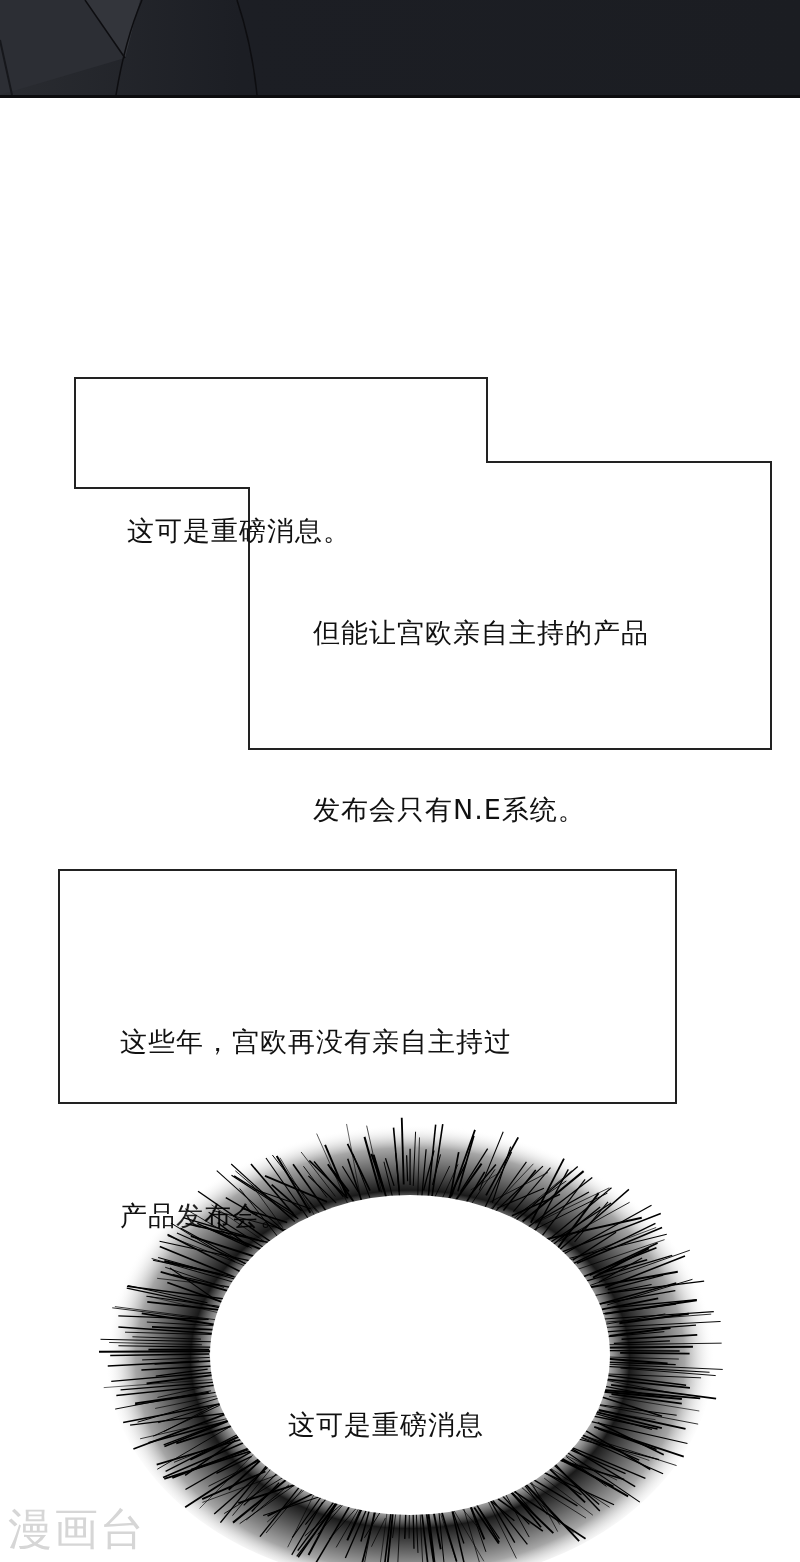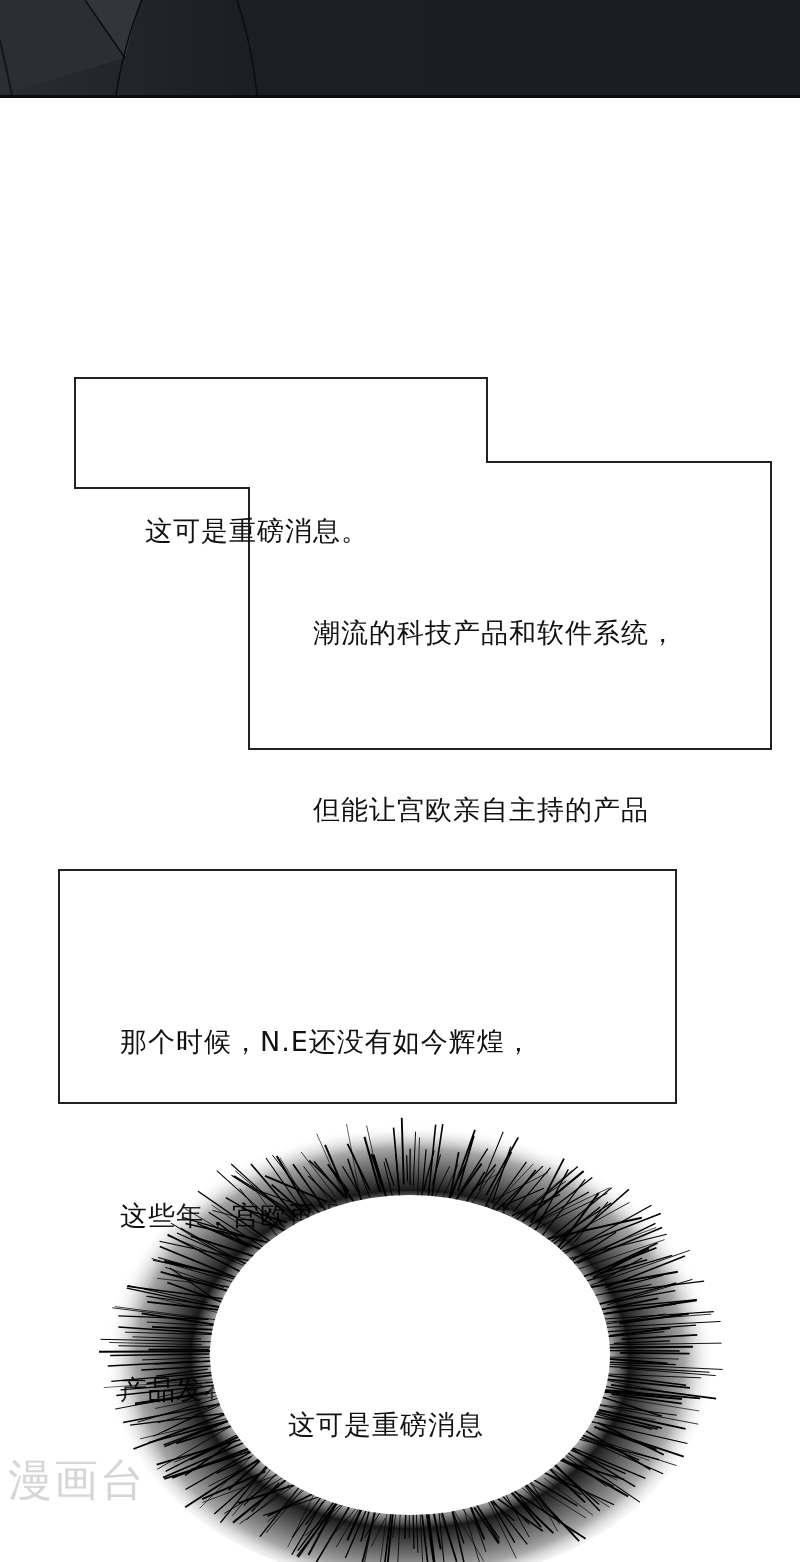--- a/index.html
+++ b/index.html
@@ -5,53 +5,51 @@
   html, body { margin:0; padding:0; }
   body { width:800px; height:1562px; background:#ffffff; position:relative; overflow:hidden;
          font-family:"DejaVu Sans", "Liberation Sans", sans-serif; color:#111; }
   .top-panel { position:absolute; left:0; top:0; width:800px; height:95px;
                background:linear-gradient(90deg,#2a2c31 0%,#1c1e24 30%,#1b1d22 100%);
                border-bottom:3px solid #0c0c0e; overflow:hidden; }
   .top-panel svg { position:absolute; left:0; top:0; }
   .caption-text { position:absolute; font-size:27px; line-height:54px; letter-spacing:1px; white-space:pre; color:#111; }
   .box { position:absolute; background:#fff; border:2px solid #222; }
   .burst { position:absolute; left:90px; top:1105px; }
-  .watermark { position:absolute; left:8px; top:1451px; font-size:44px; color:#d6d6d6; letter-spacing:2px; }
+  .watermark { position:absolute; left:8px; top:1500px; font-size:44px; color:#d6d6d6; letter-spacing:2px; }
 </style>
 </head>
 <body>
 
 <div class="top-panel">
   <svg width="800" height="95">
     <polygon points="0,0 140,0 125,58 0,95" fill="#2c2e34"></polygon>
     <polygon points="85,0 140,0 125,58" fill="#33353b"></polygon>
     <path d="M85 0 L125 58" stroke="#0d0d10" stroke-width="1.5" fill="none"></path>
     <path d="M142 0 Q125 40 116 95" stroke="#0d0d10" stroke-width="1.5" fill="none"></path>
     <path d="M237 0 Q252 45 257 95" stroke="#0d0d10" stroke-width="1.5" fill="none"></path>
     <path d="M0 40 L12 95" stroke="#16171b" stroke-width="2" fill="none"></path>
   </svg>
 </div>
 
 <svg style="position:absolute;left:0;top:0" width="800" height="760">
   <path d="M75 378 L487 378 L487 462 L771 462 L771 749 L249 749 L249 488 L75 488 Z" fill="#fff" stroke="#222" stroke-width="2"></path>
 </svg>
 
-<div class="caption-text" style="left:145px;top:396px;">
+<div class="caption-text" style="left:127px;top:396px;">
   <div>这可是重磅消息。</div>
 </div>
 
 <div class="caption-text" style="left:313px;top:485px;line-height:59px;">
-  <div>潮流的科技产品和软件系统，</div>
   <div>但能让宫欧亲自主持的产品</div>
   <div>发布会只有N.E系统。</div>
 </div>
 
 <div class="box" style="left:58px;top:869px;width:615px;height:231px;"></div>
 <div class="caption-text" style="left:120px;top:897px;line-height:58px;">
-  <div>那个时候，N.E还没有如今辉煌，</div>
   <div>这些年，宫欧再没有亲自主持过</div>
   <div>产品发布会。</div>
 </div>
 
 <svg class="burst" width="640" height="460" viewBox="0 0 640 460">
   <defs>
     <radialGradient id="g" cx="50%" cy="52%" r="50%">
       <stop offset="0.55" stop-color="#fff" stop-opacity="0"></stop>
       <stop offset="0.72" stop-color="#000" stop-opacity="0.9"></stop>
       <stop offset="0.9" stop-color="#000" stop-opacity="0.35"></stop>

